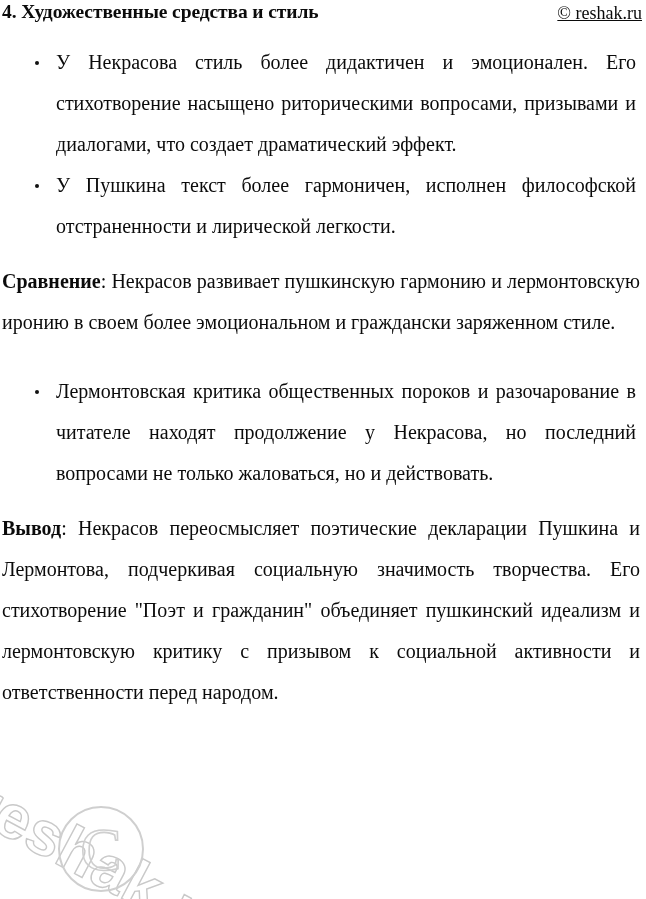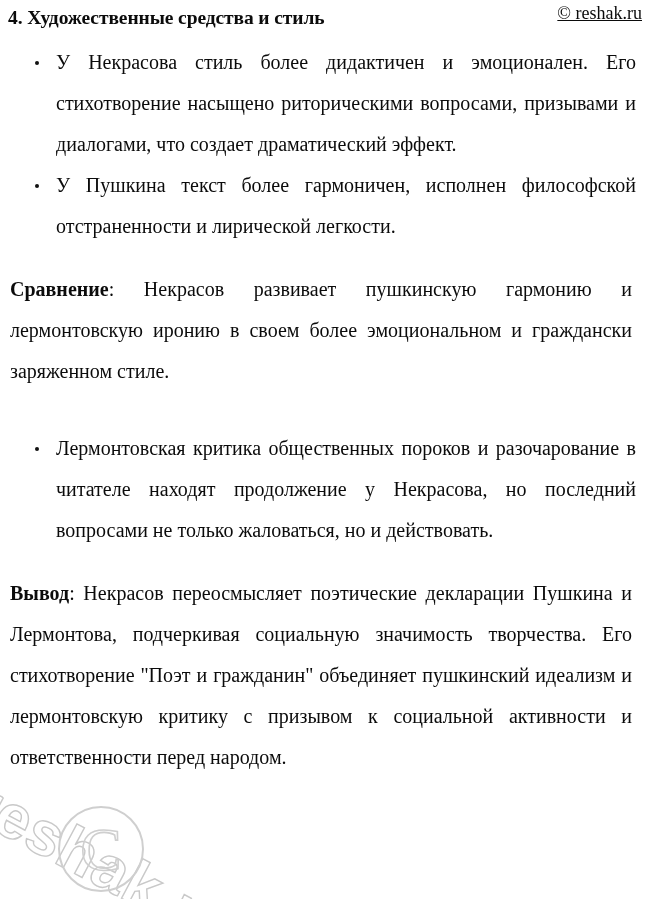--- a/index.html
+++ b/index.html
@@ -82,21 +82,21 @@
   }
 
   .top-row {
     position: relative;
     height: 26px;
   }
   h1.section-heading, h2.section-heading {
     font-size: 19.5px;
     font-weight: 700;
     line-height: 24px;
-    margin: 6px;
+    margin: 0;
     padding: 0;
     letter-spacing: -0.1px;
   }
   .heading-top {
     position: absolute;
     left: 0;
     top: 0;
   }
   .copyright {
     position: absolute;
@@ -129,21 +129,21 @@
     position: absolute;
     left: 29px;
     top: 19px;
     width: 4px;
     height: 4px;
     background: #111;
     border-radius: 50%;
   }
 
   p.body-para {
-    margin: 8px;
+    margin: 0;
     text-align: justify;
     text-justify: inter-word;
     font-size: 20px;
     line-height: 41px;
     padding-right: 2px;
   }
   .lead-in {
     font-weight: 700;
   }
 

